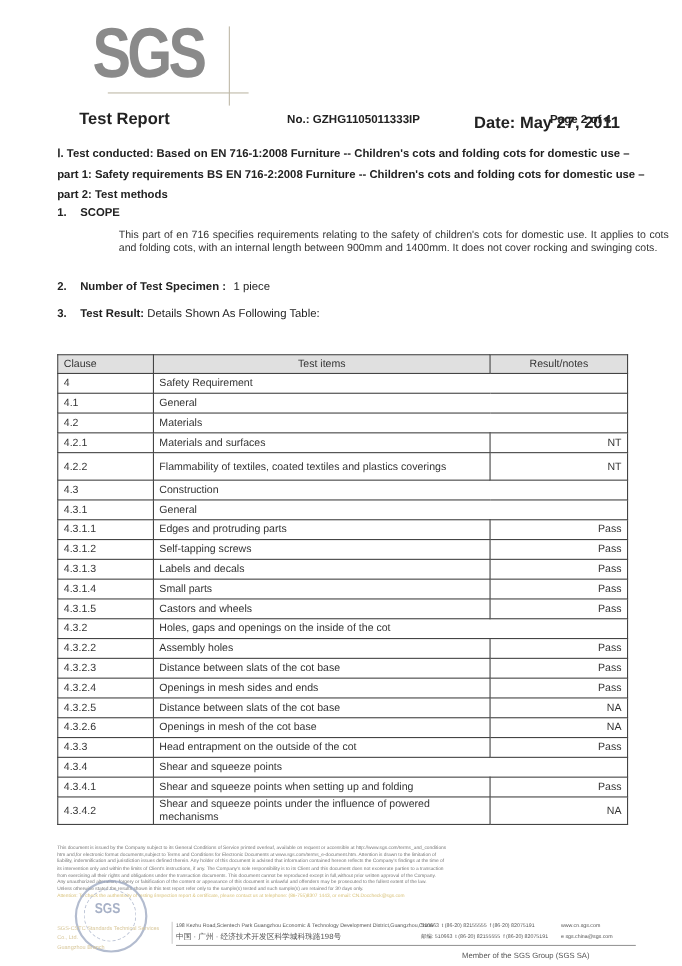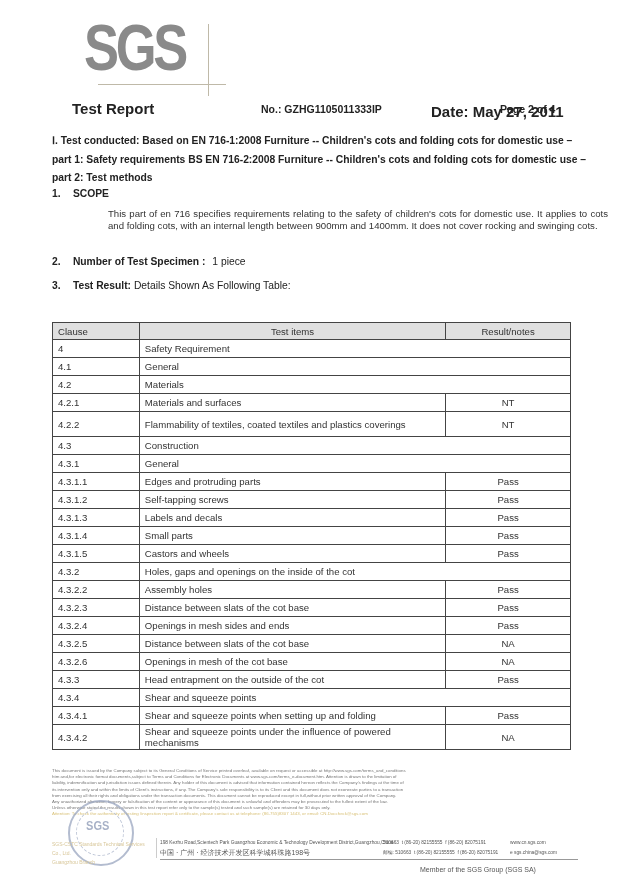--- a/index.html
+++ b/index.html
@@ -28,21 +28,21 @@
   .sec .num { display: inline-block; width: 18px; }
   .scope-text { left: 70px; top: 208px; width: 500px; font-size: 9.6px; line-height: 12.3px; color: #333; text-align: justify; margin-left: 38px; }
   .normal { font-weight: normal; margin-top: 12px; }
 
   
   table.results { position: absolute; left: 52px; top: 298px; width: 519px; border-collapse: collapse;
                   font-size: 9.6px; color: #333; margin-top: 24px; }
   table.results td, table.results th { border: 1.3px solid #444; padding: 0 5px; height: 17px; line-height: 11px; }
   table.results th { background: #e0e0e0; font-weight: normal; height: 16px; }
   table.results th.c1 { text-align: left; }
-  table.results td.c3 { text-align: center; }
+  table.results td.c3 { text-align: right; }
   col.c1w { width: 87px; } col.c2w { width: 307px; } col.c3w { width: 125px; }
   table.results tr.tall td { height: 24px; }
 
   
   .fine { left: 52px; top: 768px; width: 520px; font-size: 4.4px; line-height: 6.2px; color: #777; }
   .fine .last { color: #d9c27a; }
   .stamp { left: 68px; top: 800px; width: 62px; height: 62px; border-radius: 50%;
            border: 2px solid #9aa6c0; opacity: 0.75; }
   .stamp-inner { position: absolute; left: 6px; top: 6px; width: 46px; height: 46px; border-radius: 50%;
                  border: 1px dashed #aab4ca; }

